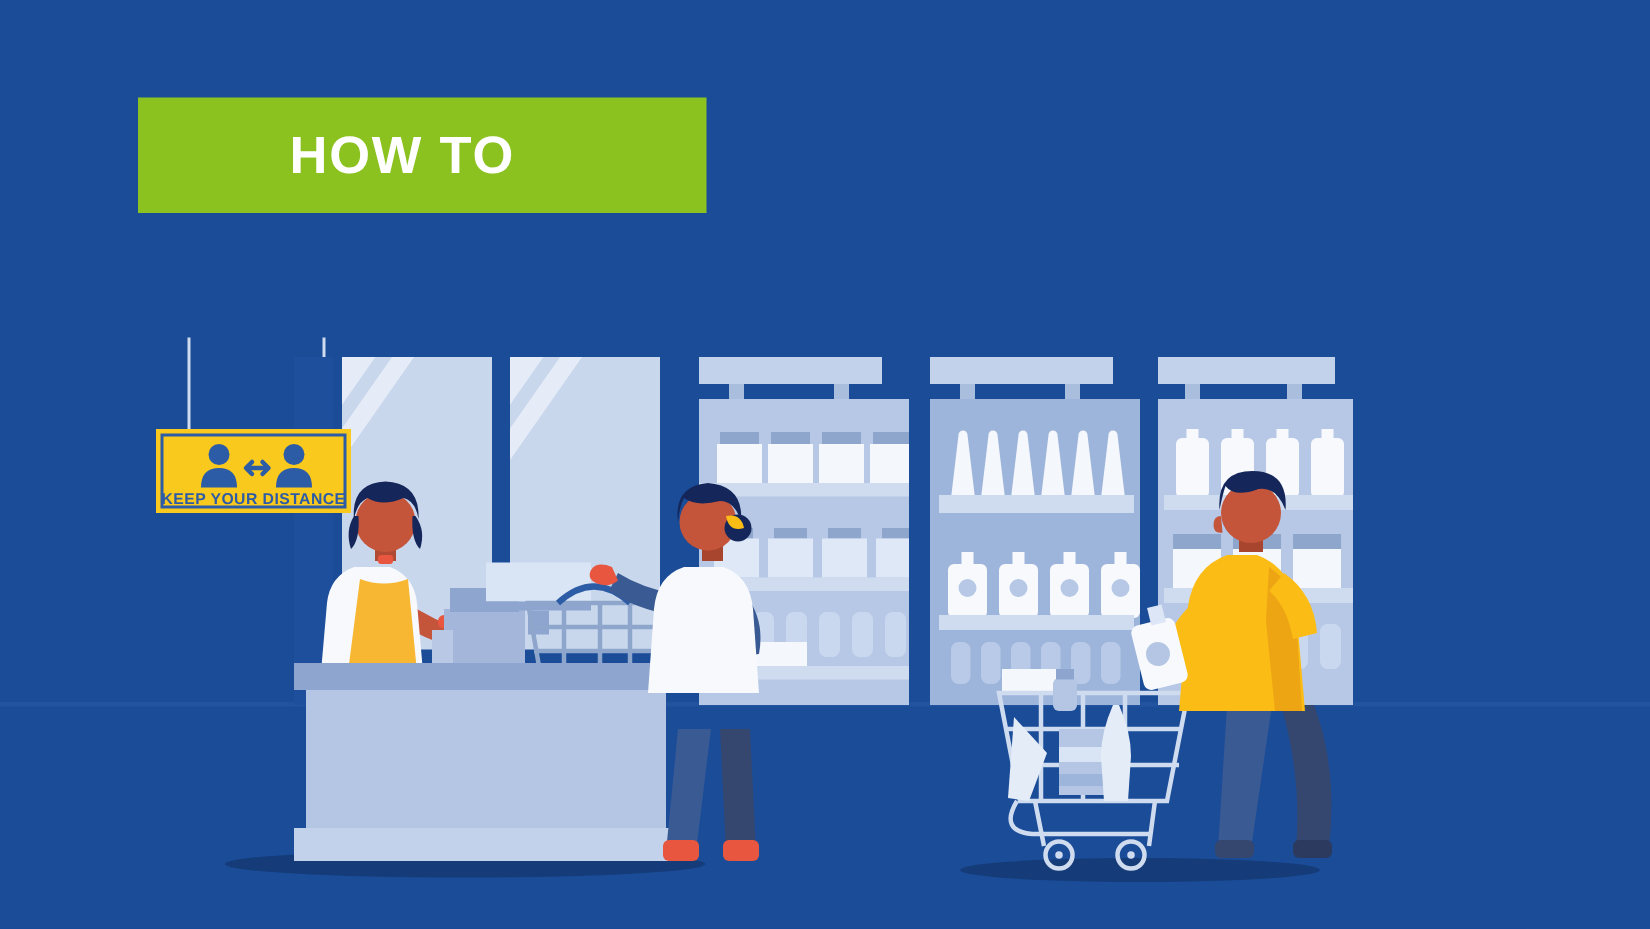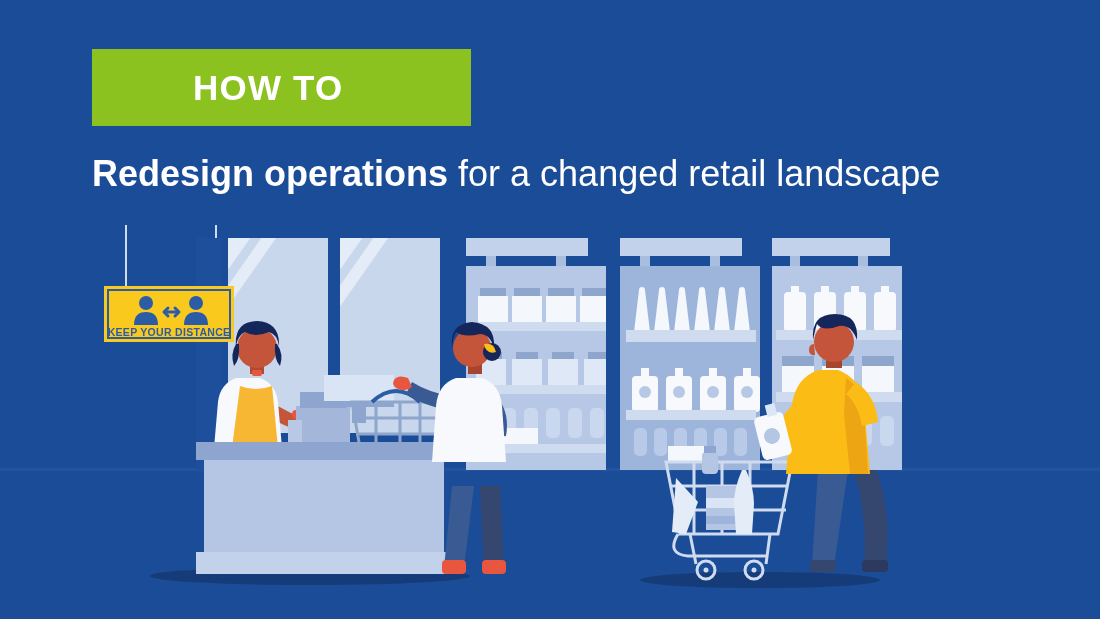--- a/index.html
+++ b/index.html
@@ -20,21 +20,21 @@
     inset: 0;
   }
   #artboard svg {
     display: block;
     width: 1100px;
     height: 619px;
   }
   .txt-layer {
     position: absolute;
     left: 0;
-    top: 0;
+    top: 16px;
     width: 1100px;
     height: 584px;
     pointer-events: none;
   }
   #badge {
     position: absolute;
     left: 92px;
     top: 49px;
     width: 379px;
     height: 77px;
@@ -369,18 +369,15 @@
         </g>
         <text x="169" y="336" text-anchor="middle" font-family="Liberation Sans, sans-serif" font-size="10.5" font-weight="bold" fill="#2d5ca6" letter-spacing="0.3">KEEP YOUR DISTANCE</text>
       </g>
     </svg>
   </div>
 
   <div class="txt-layer">
     <div id="badge">
       <span id="badge-label">HOW TO</span>
     </div>
-    <div id="headline">
-      <span class="hl-bold">Redesign operations</span><span class="hl-reg"> for a changed retail landscape</span>
-    </div>
   </div>
 
 </div>
 
 </body></html>

